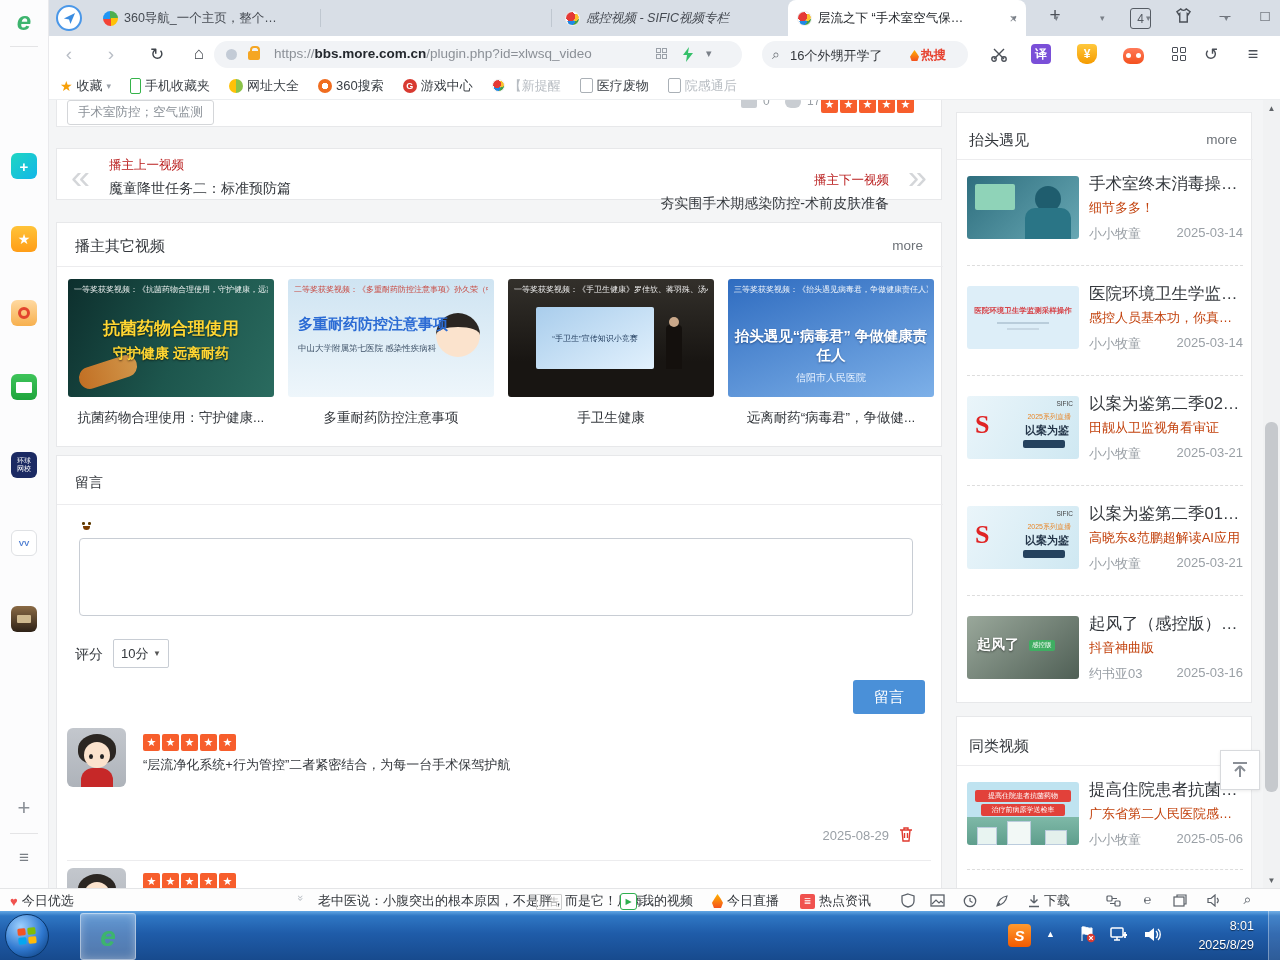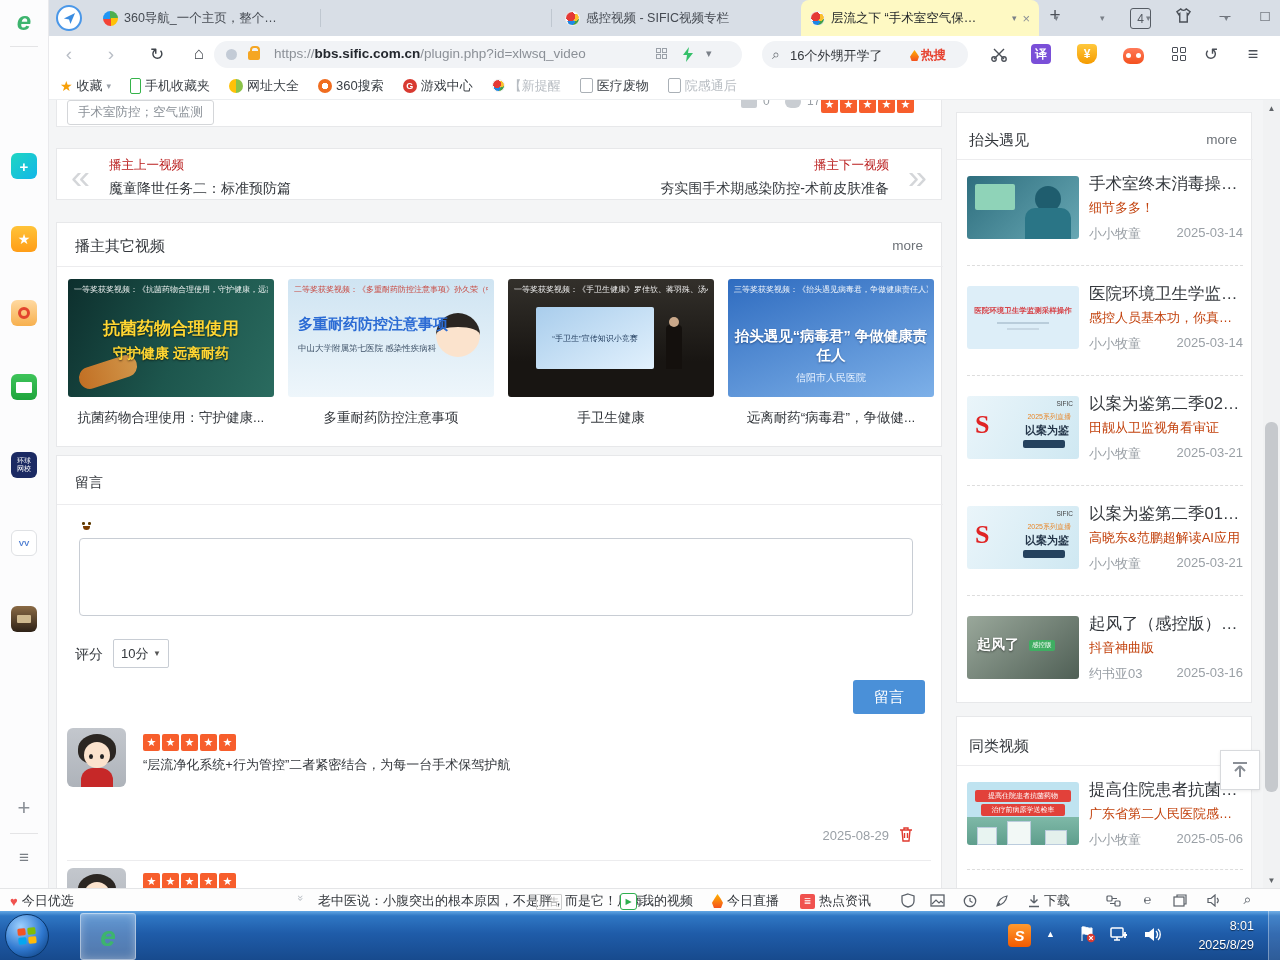--- a/index.html
+++ b/index.html
@@ -11,21 +11,21 @@
 
   
   #apprail{left:0;top:0;width:48px;height:888px;background:#fcfcfd;border-right:1px solid #e9e9ec;z-index:5;}
   .rail-ico{left:11px;width:26px;height:26px;border-radius:6px;display:flex;align-items:center;justify-content:center;font-size:15px;color:#fff;}
   .rail-div{left:10px;width:28px;height:1px;background:#e4e4e6;}
 
   
   #tabbar{left:48px;top:0;width:1232px;height:36px;background:#d8dee6;}
   .tab{top:0;height:36px;display:flex;align-items:center;gap:6px;padding:0 9px;font-size:12.5px;color:#454a52;box-sizing:border-box;}
   .tab .t{white-space:nowrap;overflow:hidden;flex:1;}
-  .tab.active{background:#fef9c3;border-radius:8px 8px 0 0;color:#1d2126;margin-left:13px;}
+  .tab.active{background:#ffffff;border-radius:8px 8px 0 0;color:#1d2126;}
   .tabsep{top:9px;width:1px;height:18px;background:#bfc7d0;}
   .favdot{width:15px;height:15px;border-radius:50%;flex:0 0 auto;}
   .i360{background:conic-gradient(#4caf50 0 25%,#ffc107 0 50%,#f44336 0 75%,#2196f3 0 100%);}
   .isific{background:radial-gradient(circle at 35% 35%,#e53935 0 40%,transparent 41%),radial-gradient(circle at 70% 40%,#fbc02d 0 30%,transparent 31%),radial-gradient(circle at 40% 72%,#1e88e5 0 30%,transparent 31%),radial-gradient(circle at 72% 72%,#43a047 0 28%,transparent 29%),#fff;border:1px solid #eee;box-sizing:border-box;}
   .winbtn{top:0;width:34px;height:30px;display:flex;align-items:center;justify-content:center;font-size:14px;color:#4a4f57;}
   .tabplus{font-size:19px;color:#4a4f57;}
   .tabcount{top:8px;width:19px;height:19px;border:1.5px solid #565c64;border-radius:3px;color:#565c64;font-size:12px;display:flex;align-items:center;justify-content:center;}
 
   
   #navbar{left:48px;top:36px;width:1232px;height:36px;background:#fff;}
@@ -161,21 +161,21 @@
       <svg width="13" height="13" viewBox="0 0 14 14">
           <path d="M1 7 L13 1 L8 13 L6.5 8.2 Z" fill="#3b8ce0"></path>
         </svg>
     </div>
     <div class="tab abs" style="left:46px;width:222px;">
       <span class="favdot i360"></span>
       <span class="t">360导航_一个主页，整个…</span>
     </div>
     <div class="tabsep abs" style="left:272px;"></div>
     <div class="tabsep abs" style="left:503px;"></div>
-    <div class="tab abs" style="left:508px;width:222px;">
+    <div class="tab abs" style="left:508px;width:222px;font-style:italic;">
       <span class="favdot isific"></span>
       <span class="t">感控视频 - SIFIC视频专栏</span>
     </div>
     <div class="tab active abs" style="left:740px;width:238px;">
       <span class="favdot isific"></span>
       <span class="t">层流之下 “手术室空气保…</span>
       <span style="color:#8a8f96;font-size:13px;">×</span>
     </div>
     <div class="winbtn abs tabplus" style="left:990px;">
         <span>+</span>
@@ -207,21 +207,21 @@
     <div class="navbtn abs" style="left:96px;font-size:17px;">
         <span>↻</span>
       </div>
     <div class="navbtn abs" style="left:138px;font-size:17px;">
         <span>⌂</span>
       </div>
   </div>
   <div id="addressbar" class="abs">
     <span class="abs" style="left:12px;top:8px;width:11px;height:11px;border-radius:50%;background:#c3cbd6;"></span>
     <span class="lock abs" style="left:34px;top:10px;"></span>
-    <span class="url abs nowrap" style="left:60px;top:5px;width:370px;"><span>https://</span><b>bbs.sific.com.cn</b><span>/plugin.php?id=xlwsq_video</span></span>
+    <span class="url abs nowrap" style="left:60px;top:5px;width:370px;"><span>https://</span><b>bbs.more.com.cn</b><span>/plugin.php?id=xlwsq_video</span></span>
     <span class="qr abs" style="left:442px;top:7px;">
         <i></i>
         <i></i>
         <i></i>
         <i></i>
       </span>
     <svg class="abs" style="left:468px;top:6px;" width="12" height="15" viewBox="0 0 12 15">
         <path d="M7 0 L1 8 H5 L4 15 L11 6 H6 Z" fill="#35c06a"></path>
       </svg>
     <span class="abs" style="left:492px;top:6px;color:#7a8088;font-size:11px;">▾</span>
@@ -316,21 +316,21 @@
       <span class="abs" style="left:750px;top:18px;font-size:12px;color:#9aa0a6;">17</span>
       <span class="abs" style="left:764px;top:18px;"><i class="starbox">★</i><i class="starbox">★</i><i class="starbox">★</i><i class="starbox">★</i><i class="starbox">★</i></span>
     </div>
 
     <div class="card abs" style="left:8px;top:48px;width:886px;height:52px;">
       <span class="bigquote abs" style="left:14px;top:10px;">«</span>
       <div class="abs" style="left:52px;top:8px;">
         <div class="navlabel">播主上一视频</div>
         <div class="navtitle">魔童降世任务二：标准预防篇</div>
       </div>
-      <div class="abs" style="right:52px;top:8px;text-align:right;">
+      <div class="abs" style="right:52px;top:23px;text-align:right;">
         <div class="navlabel">播主下一视频</div>
         <div class="navtitle">夯实围手术期感染防控-术前皮肤准备</div>
       </div>
       <span class="bigquote abs" style="right:14px;top:10px;">»</span>
     </div>
 
     <div class="card abs" style="left:8px;top:122px;width:886px;height:225px;">
       <span class="sechead abs" style="left:18px;top:14px;">播主其它视频</span>
       <span class="morelink abs" style="right:18px;top:15px;">more</span>
       <div class="abs" style="left:0;top:43px;width:886px;height:1px;background:#ececee;"></div>

